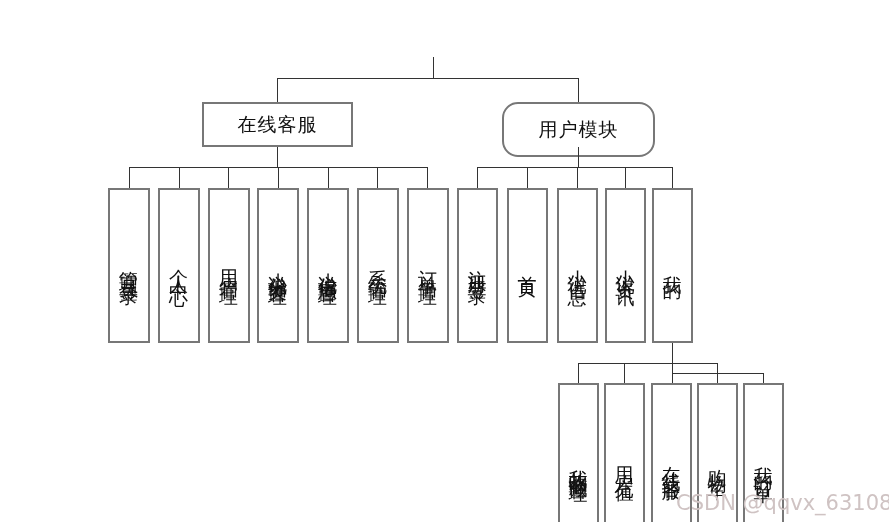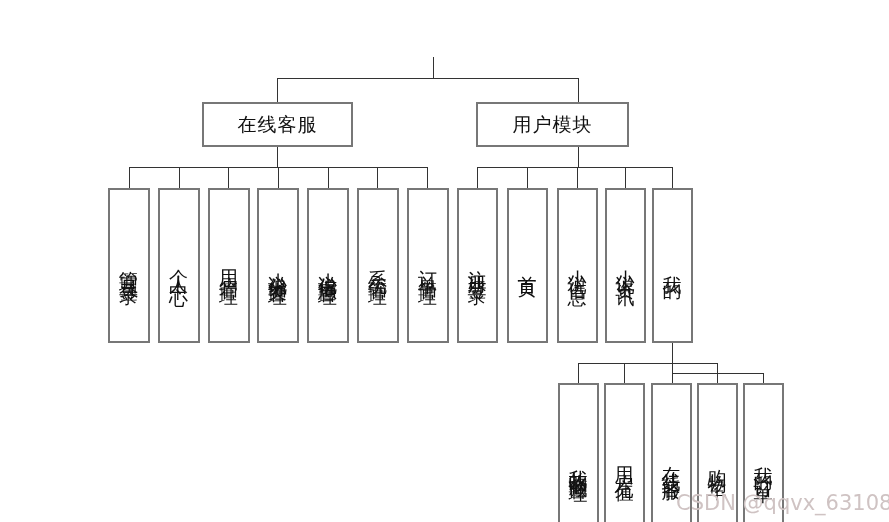--- a/index.html
+++ b/index.html
@@ -75,21 +75,21 @@
 
 
   <div class="vline" style="left:433px; top:57px; height:21px;"></div>
   <div class="hline" style="left:277px; top:78px; width:302px;"></div>
   <div class="vline" style="left:277px; top:78px; height:24px;"></div>
   <div class="vline" style="left:578px; top:78px; height:24px;"></div>
 
   <div class="hbox" style="left:202px; top:102px; width:151px; height:45px;">
     <span>在线客服</span>
   </div>
-  <div class="hbox" style="left:476px; top:102px; width:153px; height:45px;">
+  <div class="hbox" style="left:502px; top:102px; width:153px; height:55px;border-radius:16px;">
     <span>用户模块</span>
   </div>
 
   <div class="vline" style="left:277px; top:147px; height:20px;"></div>
   <div class="hline" style="left:129px; top:167px; width:299px;"></div>
   <div class="vline" style="left:129px; top:167px; height:21px;"></div>
   <div class="vline" style="left:179px; top:167px; height:21px;"></div>
   <div class="vline" style="left:228px; top:167px; height:21px;"></div>
   <div class="vline" style="left:278px; top:167px; height:21px;"></div>
   <div class="vline" style="left:328px; top:167px; height:21px;"></div>

